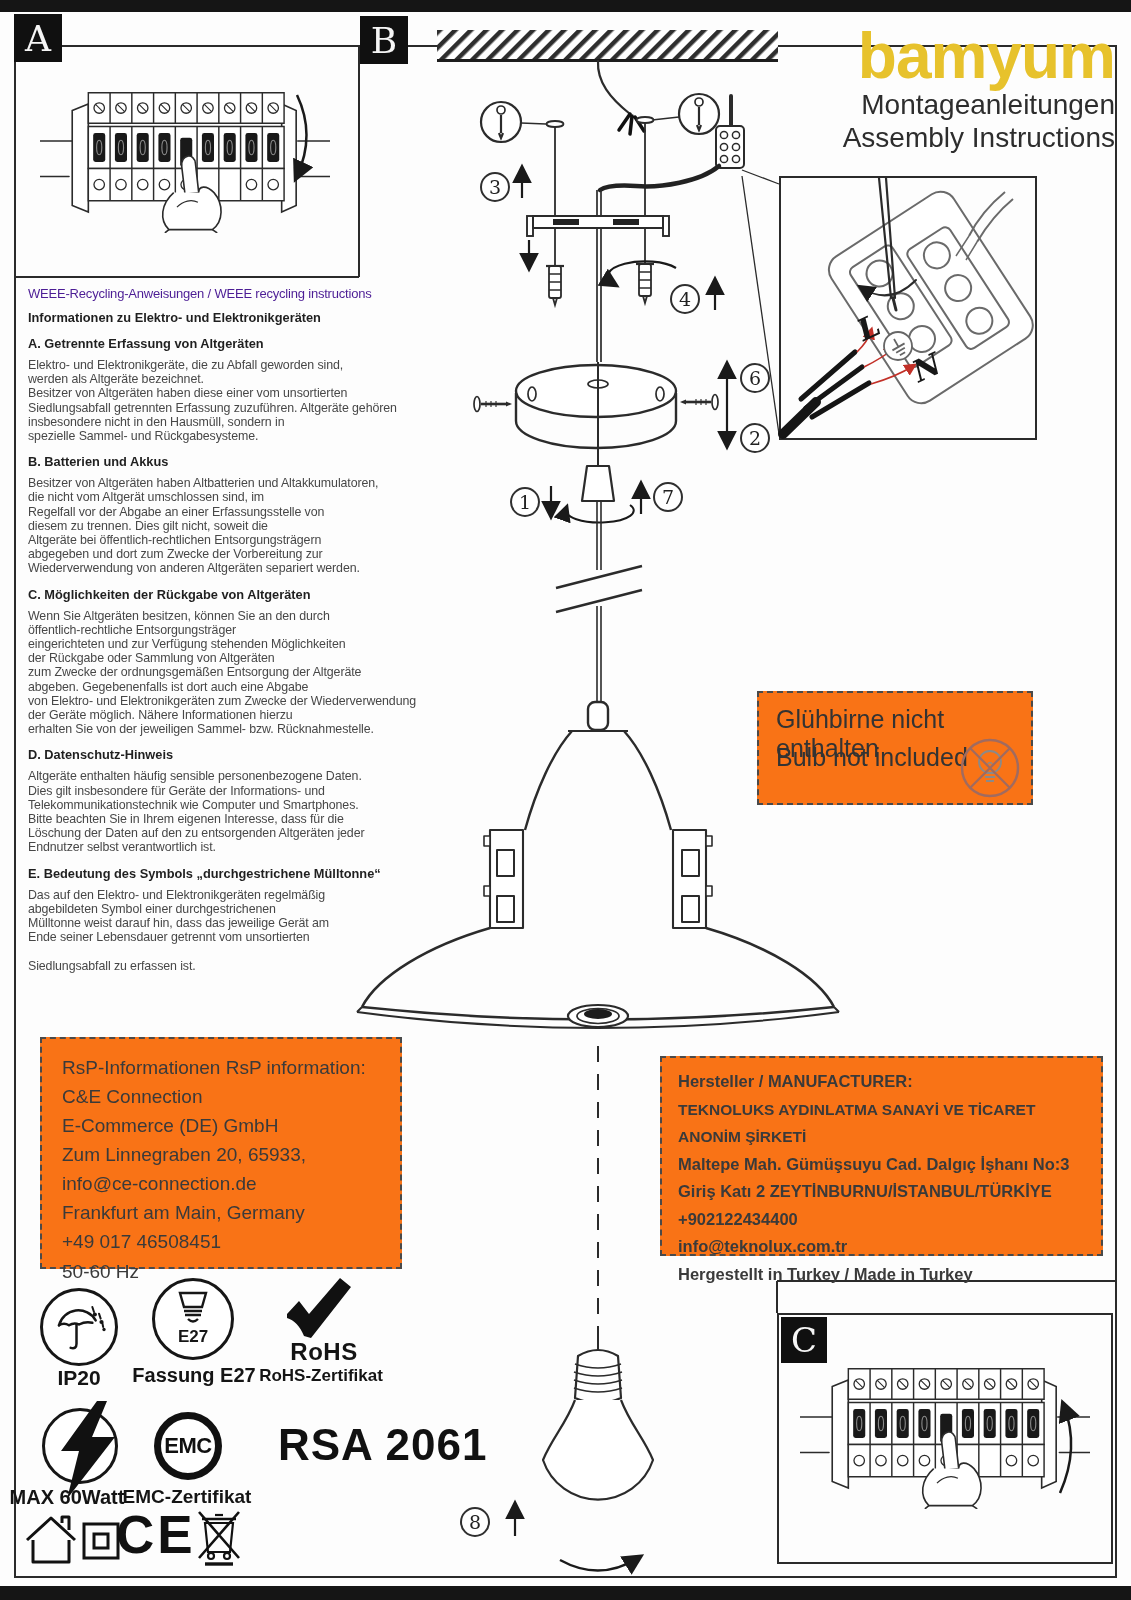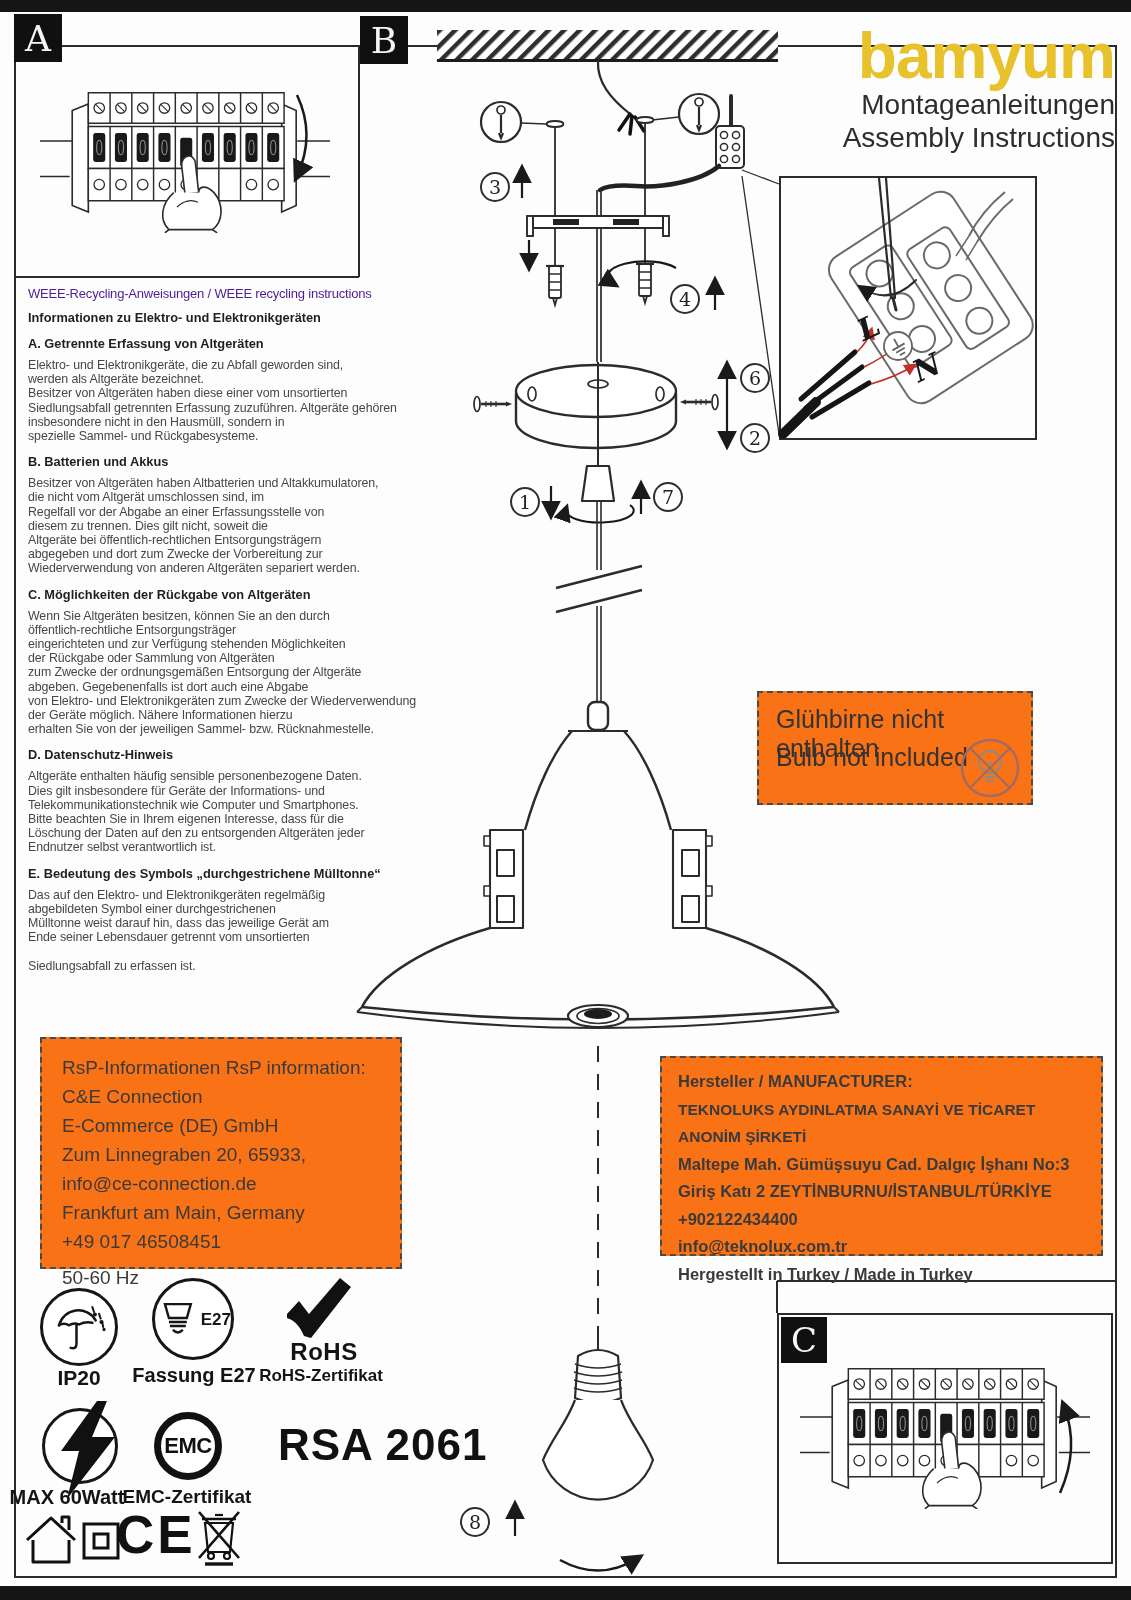--- a/index.html
+++ b/index.html
@@ -20,21 +20,21 @@
   .weee-h{font-size:12.8px;font-weight:bold;color:#1f1f1f;margin:11px 0 7px 0}
   .weee-p{font-size:12.4px;line-height:14.2px;color:#474747;margin:0;letter-spacing:-0.1px}
   .dashedbox{position:absolute;border:2px dashed #4a4a4a;box-sizing:border-box;background:#f97316;z-index:4}
   .rsp-line{font-size:19px;font-weight:500;color:#3a3a3a;line-height:29px}
   .man-line{font-size:16.5px;font-weight:600;color:#3a3a3a;line-height:27.5px}
   .logo{position:absolute;left:800px;top:24px;width:315px;text-align:right;z-index:4}
   .logo .brand{font-size:64px;font-weight:bold;letter-spacing:-1px;color:#e7c22c;line-height:64px}
   .logo .sub{font-size:28px;font-weight:500;color:#2d2d2d;line-height:33px}
   .cert-label{position:absolute;text-align:center;font-weight:bold;color:#141414;z-index:4}
   .circle-icon{position:absolute;border-radius:50%;box-sizing:border-box;background:#fff;
-               display:flex;align-items:center;justify-content:center;flex-direction:row;z-index:4}
+               display:flex;align-items:center;justify-content:center;flex-direction:column;z-index:4}
   .nline{position:absolute;font-family:"DejaVu Serif",serif;font-weight:bold;font-style:italic;
          color:#181818;z-index:5}
   .detailbox{position:absolute;left:779px;top:176px;width:258px;height:264px;
              border:2px solid #2b2b2b;box-sizing:border-box;background:transparent;z-index:2}
   .panelc{position:absolute;left:777px;top:1313px;width:336px;height:251px;
           border:2px solid #2b2b2b;box-sizing:border-box;z-index:3}
 </style>
 </head>
 <body>
 
@@ -407,21 +407,21 @@
 </div>
 
 <div class="dashedbox" style="left:40px;top:1037px;width:362px;height:232px;padding:14px 0 0 20px">
   <div class="rsp-line">RsP-Informationen RsP information:</div>
   <div class="rsp-line">C&amp;E Connection</div>
   <div class="rsp-line">E-Commerce (DE) GmbH</div>
   <div class="rsp-line">Zum Linnegraben 20, 65933,</div>
   <div class="rsp-line">info@ce-connection.de</div>
   <div class="rsp-line">Frankfurt am Main, Germany</div>
   <div class="rsp-line">+49 017 46508451</div>
-  <div class="rsp-line" style="margin-top:7px">50-60 Hz</div>
+  <div class="rsp-line" style="margin-top:1px">50-60 Hz</div>
 </div>
 
 <div class="dashedbox" style="left:660px;top:1056px;width:443px;height:200px;padding:10px 0 0 16px">
   <div class="man-line">Hersteller / MANUFACTURER:</div>
   <div class="man-line" style="font-size:15.5px">TEKNOLUKS AYDINLATMA SANAYİ VE TİCARET ANONİM ŞİRKETİ</div>
   <div class="man-line">Maltepe Mah. Gümüşsuyu Cad. Dalgıç İşhanı No:3</div>
   <div class="man-line">Giriş Katı 2 ZEYTİNBURNU/İSTANBUL/TÜRKİYE</div>
   <div class="man-line">+902122434400</div>
   <div class="man-line">info@teknolux.com.tr</div>
   <div class="man-line" style="">Hergestellt in Turkey / Made in Turkey</div>

